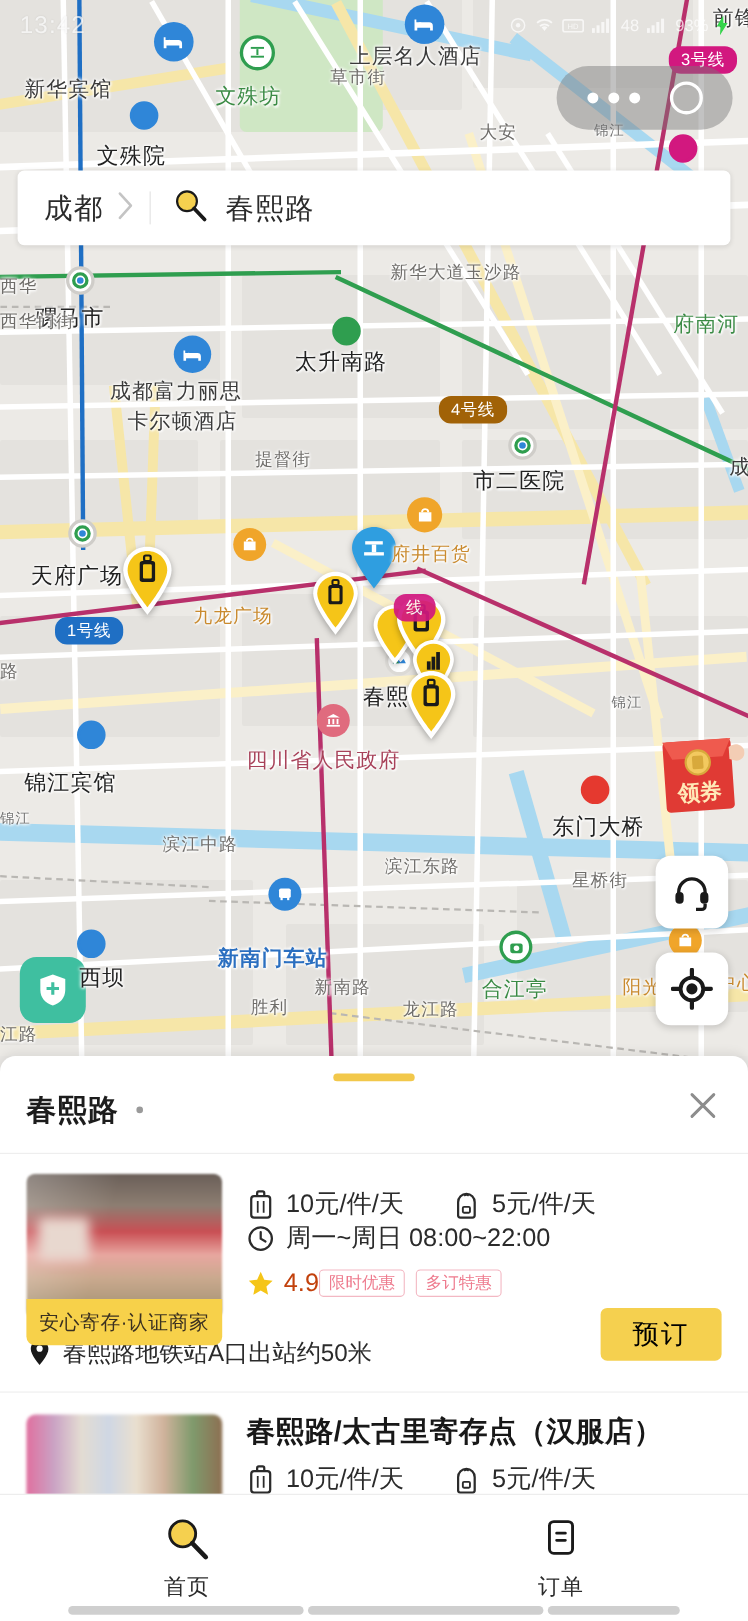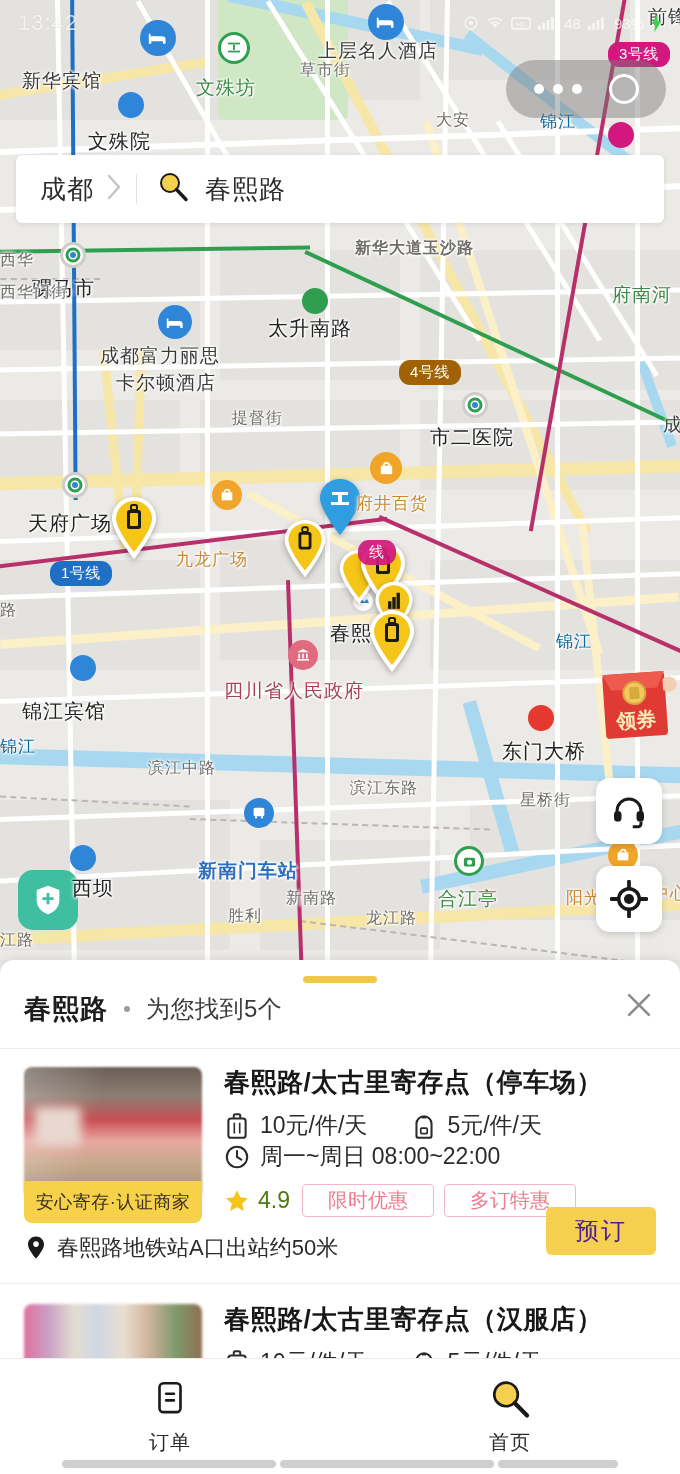--- a/index.html
+++ b/index.html
@@ -31,21 +31,21 @@
   .lbl {
     position: absolute; white-space: nowrap; color: #3a3a3a;
     font-size: 19px; letter-spacing: 1px;
     text-shadow: 0 0 3px #fff, 0 0 3px #fff, 0 0 4px #fff, 1px 1px 2px #fff;
   }
   .lbl.sta { color: #222; font-size: 20px; }
   .lbl.blue { color: #2b6fc0; }
   .lbl.green { color: #3b8b45; }
   .lbl.red { color: #a8425a; }
   .lbl.street { color: #6f6d6a; font-size: 16px; }
-  .lbl.water { color: #0369a1; font-size: 17px; }
+  .lbl.water { color: #737373; font-size: 13px; }
   .lbl.orange { color: #c98a2e; font-size: 17px; }
 
   .line-badge {
     position: absolute; color: #fff; font-size: 15px; padding: 3px 11px;
     border-radius: 11px; white-space: nowrap; letter-spacing: .5px;
   }
   .lb-blue { background: #1f6fc4; }
   .lb-green { background: #a16207; }
   .lb-pink { background: #d2187f; }
 
@@ -164,36 +164,36 @@
 
   .cbody { flex: 1; padding-left: 22px; min-width: 0; }
   .cname { font-size: 26px; font-weight: bold; color: #181818; letter-spacing: .5px; line-height: 1.2; }
   .crow { display: flex; align-items: center; margin-top: 12px; }
   .price { display: flex; align-items: center; font-size: 23px; color: #2b2b2b; }
   .price:first-child { margin-right: 44px; }
   .price svg { margin-right: 10px; display: block; }
   .chours { display: flex; align-items: center; font-size: 23px; color: #2b2b2b; }
   .chours svg { margin-right: 10px; display: block; }
   .crate { display: flex; align-items: center; margin-top: 12px; }
-  .rate-num { font-size: 23px; color: #4d7c0f; margin-left: 8px; margin-right: 12px; }
+  .rate-num { font-size: 23px; color: #c2410c; margin-left: 8px; margin-right: 0; }
   .tag {
-    font-size: 20px; color: #ee7b8e; border: 1px solid #f3b8c3; border-radius: 4px;
-    padding: 2px 25px; margin-right: 10px; white-space: nowrap;
+    font-size: 15px; color: #ee7b8e; border: 1px solid #f3b8c3; border-radius: 4px;
+    padding: 2px 8px; margin-right: 10px; white-space: nowrap;
     background:
       radial-gradient(circle at 0 50%, transparent 4px, #fff 4.5px),
       radial-gradient(circle at 100% 50%, transparent 4px, #fff 4.5px);
   }
   .addr {
     display: flex; align-items: center; padding: 16px 24px 0 24px;
     font-size: 22px; color: #2b2b2b;
   }
   .addr svg { margin-right: 9px; flex: 0 0 auto; display: block; }
   .book {
     position: absolute; right: 24px; bottom: 8px; width: 110px; height: 48px;
-    background: #f5d04f; border-radius: 6px; color: #4c1d95; font-size: 24px;
+    background: #f5d04f; border-radius: 6px; color: #000000; font-size: 24px;
     display: flex; align-items: center; justify-content: center; letter-spacing: 2px;
   }
   .card2 { padding-top: 20px; }
   .card2 .thumb { height: 110px; }
 
   
   .tabbar {
     position: absolute; left: 0; bottom: 0; width: 680px; height: 116px;
     background: #fff; border-top: 1px solid #ececec; display: flex; z-index: 40;
   }
@@ -456,21 +456,21 @@
     <div id="map-labels">
         <div class="lbl " style="left: 22px; top: 68px;">新华宾馆</div>
         <div class="lbl " style="left: 318px; top: 38px;">上层名人酒店</div>
         <div class="lbl green" style="left: 196px; top: 75px;">文殊坊</div>
         <div class="lbl sta" style="left: 88px; top: 128px;">文殊院</div>
         <div class="lbl " style="left: 648px; top: 4px;">前锋</div>
         <div class="lbl sta" style="left: 32px; top: 275px;">骡马市</div>
         <div class="lbl sta" style="left: 268px; top: 315px;">太升南路</div>
         <div class="lbl " style="left: 100px; top: 343px;">成都富力丽思</div>
         <div class="lbl " style="left: 116px; top: 370px;">卡尔顿酒店</div>
-        <div class="lbl street" style="left: 355px; top: 238px; font-weight: bold;">新华大道玉沙路</div>
+        <div class="lbl street" style="left: 355px; top: 238px;">新华大道玉沙路</div>
         <div class="lbl green" style="left: 612px; top: 282px;">府南河</div>
         <div class="lbl street" style="left: 232px; top: 408px;">提督街</div>
         <div class="lbl sta" style="left: 430px; top: 424px;">市二医院</div>
         <div class="lbl " style="left: 663px; top: 412px;">成</div>
         <div class="lbl street" style="left: 0px; top: 282px;">西华门街</div>
         <div class="lbl sta" style="left: 28px; top: 510px;">天府广场</div>
         <div class="lbl orange" style="left: 176px; top: 548px; text-align: center;">九龙广场</div>
         <div class="lbl orange" style="left: 356px; top: 492px;">府井百货</div>
         <div class="lbl sta" style="left: 330px; top: 620px;">春熙</div>
         <div class="lbl sta" style="left: 22px; top: 698px;">锦江宾馆</div>
@@ -587,34 +587,32 @@
       </svg>
     </div>
   </div>
 
   <div class="sheet">
     <div class="handle"></div>
 
     <div class="sheet-head">
       <span class="sh-title">春熙路</span>
       <span class="sh-dot"></span>
-      <span class="sh-sub">为您找到5个</span>
       <span class="sh-close">
         <svg width="34" height="34" viewBox="0 0 24 24">
           <path d="M5 5l14 14M19 5L5 19" stroke="#8d8d8d" stroke-width="1.9" stroke-linecap="round"></path>
         </svg>
       </span>
     </div>
     <div class="sep"></div>
 
     <div style="position:relative;">
       <div class="card">
         <div class="thumb t1"></div>
         <div class="cbody">
-          <div class="cname">春熙路/太古里寄存点（停车场）</div>
           <div class="crow">
             <span class="price">
               <svg width="26" height="28" viewBox="0 0 24 26">
                 <rect x="4" y="6" width="16" height="18" rx="2.4" fill="none" stroke="#2b2b2b" stroke-width="1.9"></rect>
                 <path d="M9 6V3.4a1.4 1.4 0 011.4-1.4h3.2A1.4 1.4 0 0115 3.4V6" fill="none" stroke="#2b2b2b" stroke-width="1.9"></path>
                 <path d="M9.5 10v10M14.5 10v10" stroke="#2b2b2b" stroke-width="1.5"></path>
               </svg>
               <span>10元/件/天</span>
             </span>
             <span class="price">
@@ -682,31 +680,31 @@
             </span>
           </div>
         </div>
       </div>
     </div>
   </div>
 
   <div class="tabbar">
     <div class="tab">
       <svg width="42" height="42" viewBox="0 0 32 32">
+        <circle cx="13" cy="12.5" r="9" fill="#f5d04f" stroke="#1a1a1a" stroke-width="2"></circle>
+        <path d="M19.6 19L29 28.6" stroke="#1a1a1a" stroke-width="3.2" stroke-linecap="round"></path>
+      </svg>
+      <span class="tab-label">首页</span>
+    </div>
+    <div class="tab">
+      <svg width="42" height="42" viewBox="0 0 32 32">
         <rect x="8" y="4" width="16" height="22" rx="3" fill="none" stroke="#1a1a1a" stroke-width="2"></rect>
         <path d="M13 12h6M13 17h6" stroke="#1a1a1a" stroke-width="2" stroke-linecap="round"></path>
       </svg>
       <span class="tab-label">订单</span>
-    </div>
-    <div class="tab">
-      <svg width="42" height="42" viewBox="0 0 32 32">
-        <circle cx="13" cy="12.5" r="9" fill="#f5d04f" stroke="#1a1a1a" stroke-width="2"></circle>
-        <path d="M19.6 19L29 28.6" stroke="#1a1a1a" stroke-width="3.2" stroke-linecap="round"></path>
-      </svg>
-      <span class="tab-label">首页</span>
     </div>
   </div>
 
   <div class="gesture">
     <i class="g1"></i>
     <i class="g2"></i>
     <i class="g3"></i>
   </div>
 </div>
 

